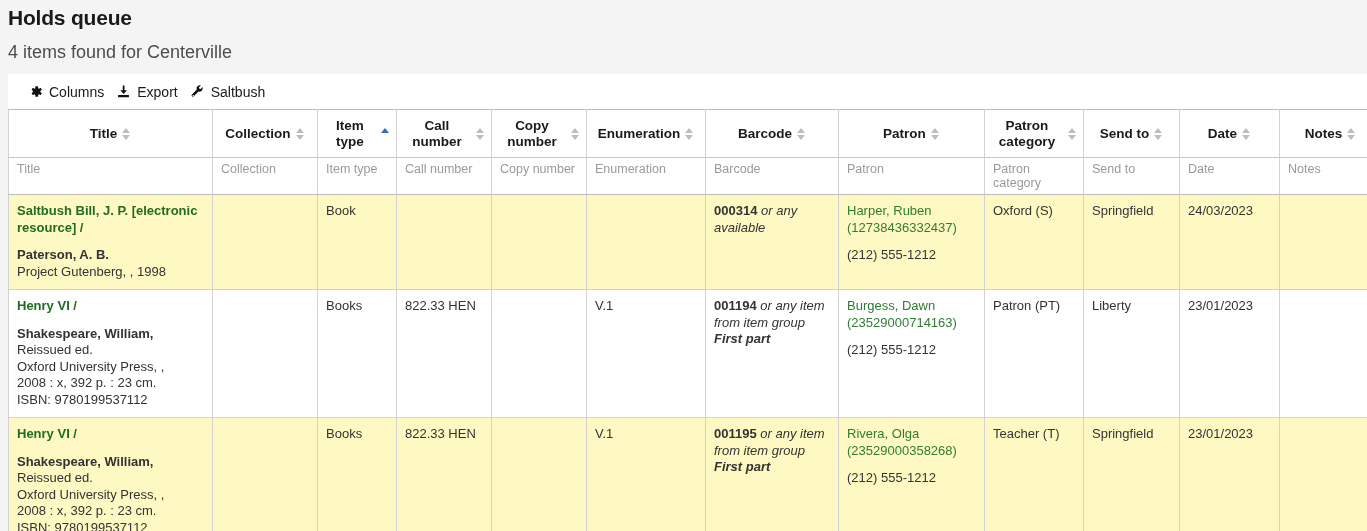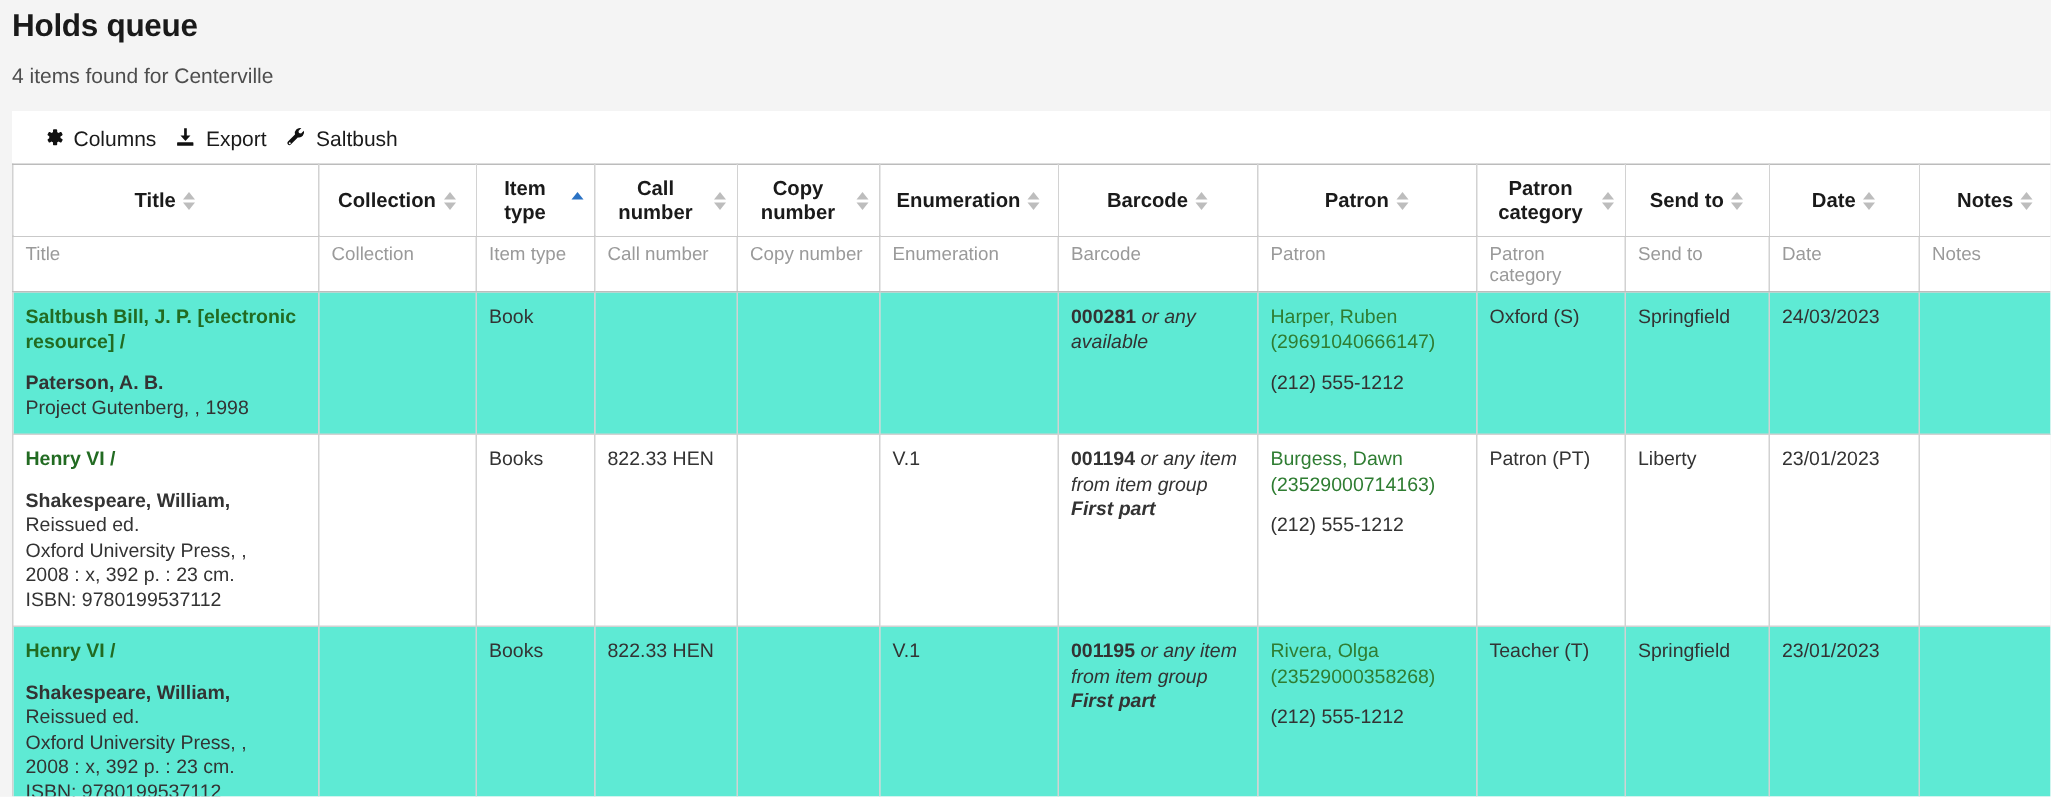--- a/index.html
+++ b/index.html
@@ -20,21 +20,21 @@
   .page-title {
     margin: 0;
     padding: 6px 0 0 8px;
     font-size: 21px;
     font-weight: bold;
     color: #1a1a1a;
     letter-spacing: -0.2px;
   }
   .results-count {
     padding: 12px 0 0 8px;
-    font-size: 14px;
+    font-size: 18px;
     color: #4d4d4d;
   }
   .panel {
     position: absolute;
     left: 8px;
     top: 74px;
     width: 1359px;
     height: 457px;
     background: #ffffff;
     overflow: hidden;
@@ -119,21 +119,21 @@
     font-size: 12.5px;
     color: #9a9a9a;
     border-bottom: 1px solid #bcbcbc;
   }
 
   tbody td {
     padding: 8px 8px 9px 8px;
     line-height: 1.27;
     color: #333333;
   }
-  tbody tr.odd td { background: #5eead4; }
+  tbody tr.odd td { background: #fef9c3; }
   tbody tr.even td { background: #ffffff; }
 
   .title-link {
     color: #226b22;
     font-weight: bold;
     text-decoration: none;
     display: block;
     cursor: pointer;
   }
   .author {
@@ -339,23 +339,23 @@
             <td>
               <a class="title-link">Saltbush Bill, J. P. [electronic resource] /</a>
               <div class="author">Paterson, A. B.</div>
               <div class="bib-line">Project Gutenberg, , 1998</div>
             </td>
             <td></td>
             <td>Book</td>
             <td></td>
             <td></td>
             <td></td>
-            <td><span class="bc-num">000281</span><span class="bc-note"> or any available</span></td>
-            <td>
-              <a class="patron-link">Harper, Ruben (29691040666147)</a>
+            <td><span class="bc-num">000314</span><span class="bc-note"> or any available</span></td>
+            <td>
+              <a class="patron-link">Harper, Ruben (12738436332437)</a>
               <div class="patron-phone">(212) 555-1212</div>
             </td>
             <td>Oxford (S)</td>
             <td>Springfield</td>
             <td>24/03/2023</td>
             <td></td>
           </tr>
           <tr class="even" style="height: 128px;">
             <td>
               <a class="title-link">Henry VI /</a>

